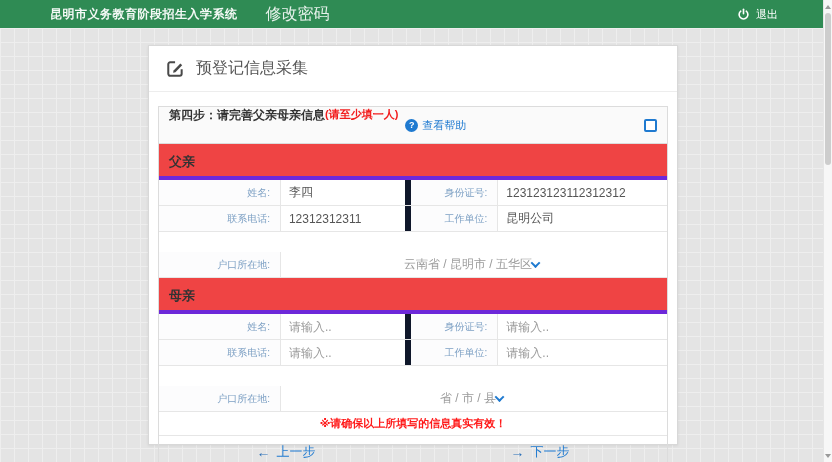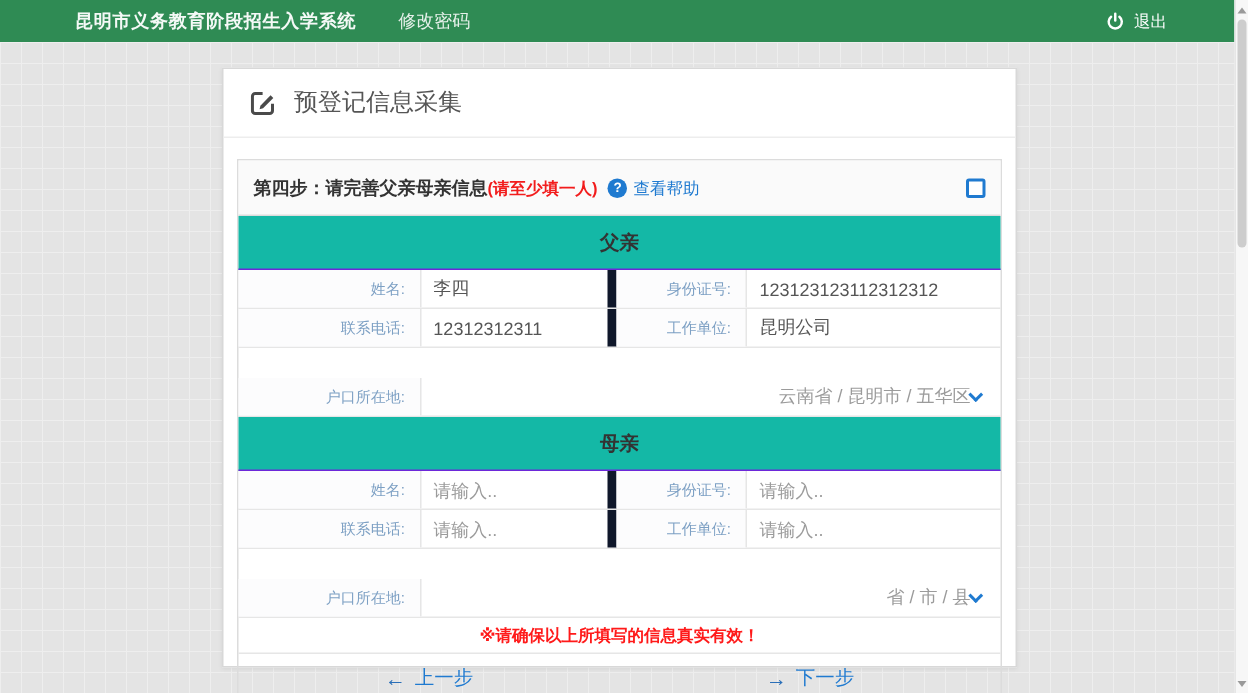--- a/index.html
+++ b/index.html
@@ -12,73 +12,73 @@
       linear-gradient(to right,#eeeeee 1px,transparent 1px),
       linear-gradient(to bottom,#eeeeee 1px,transparent 1px);
     background-size:14px 14px;
   }
   
   .topbar {
     position:absolute; top:0; left:0; right:9px; height:28px;
     background:#2f8b54; display:flex; align-items:center; color:#fff;
   }
   .brand { margin-left:50px; font-size:12px; font-weight:bold; color:rgba(255,255,255,.95); letter-spacing:.5px; }
-  .change-pass { margin-left:28px; font-size:12px; color:rgba(255,255,255,.88); cursor:pointer; }
+  .change-pass { margin-left:28px; font-size:16px; color:rgba(255,255,255,.88); cursor:pointer; }
   .logout { margin-left:auto; margin-right:45px; font-size:11px; display:flex; align-items:center; gap:6px; cursor:pointer; color:#fff; }
   
   .scrollbar { position:absolute; right:0; top:0; width:9px; height:462px; background:#f7f7f7; border-left:1px solid #e6e6e6; }
   .sb-btn { position:absolute; left:0; width:8px; height:11px; display:flex; align-items:center; justify-content:center; }
   .sb-up { top:1px; } .sb-down { bottom:1px; }
   .tri-up { width:0; height:0; border-left:3px solid transparent; border-right:3px solid transparent; border-bottom:4px solid #9a9a9a; }
   .tri-down { width:0; height:0; border-left:3px solid transparent; border-right:3px solid transparent; border-top:4px solid #9a9a9a; }
   .sb-thumb { position:absolute; left:1px; top:13px; width:6px; height:152px; background:#cdcdcd; border-radius:3px; }
   
   .card {
     position:absolute; left:148px; top:45px; width:530px; height:400px;
     background:#fff; border:1px solid #d8d8d8; box-shadow:0 1px 3px rgba(0,0,0,.07);
   }
   .card-title {
     height:46px; display:flex; align-items:center; gap:12px;
     padding:0 18px; border-bottom:1px solid #ededed; color:#555; font-size:16px;
   }
   
   .panel { margin:14px 9px 0; border:1px solid #dcdcdc; }
   .panel-head {
-    display:flex; align-items:center; height:37px; padding:0 10px;
+    display:flex; height:37px; padding:0 10px;
     background:#fafafa; border-bottom:1px solid #dcdcdc;
   }
   .step-title { font-size:12px; font-weight:bold; color:#333; }
   .step-note  { font-size:11px; font-weight:bold; color:#f21c1c; }
   .help { display:flex; align-items:center; gap:4px; margin-left:7px; color:#1f7ad0; font-size:11px; cursor:pointer; }
   .help-q { width:13px; height:13px; border-radius:50%; background:#1f7ad0; color:#fff;
             font-size:9px; font-weight:bold; display:flex; align-items:center; justify-content:center; }
   .guardian { margin-left:auto; display:flex; align-items:center; gap:6px; color:#8a8a8a; font-size:11px; }
   .guardian-cb { width:13px; height:13px; border:2px solid #1f7ad0; border-radius:2px; background:#fff; cursor:pointer; }
   .section-head {
     height:36px; line-height:35px; padding:0 10px;
     font-size:13px; font-weight:bold; color:#333;
-    background:#14b8a6; border-bottom:1px solid #6d28d9;text-align:center;
+    background:#ef4444; border-bottom:4px solid #6d28d9;
   }
   
   .grid-row { display:grid; grid-template-columns:24% 25.6% 17.2% auto; height:26px; border-bottom:1px solid #e6e6e6; }
   .grid-row.residence-row { grid-template-columns:24% auto;margin-top:20px; }
   .cell-label {
     display:flex; align-items:center; justify-content:flex-end;
     padding-right:10px; font-size:10px; color:#7da0c4;
     background:#fcfcfd; border-right:1px solid #e6e6e6;
   }
   .cell-value { display:flex; align-items:center; padding:0 8px; border-right:6px solid #0f172a; }
   .grid-row > :last-child { border-right:none; }
   .cell-value input {
     border:none; outline:none; width:100%; background:transparent;
     font-family:inherit; font-size:12px; color:#555;
   }
   .cell-value input::placeholder { color:#9b9b9b; opacity:1; }
   .residence-value {
-    display:flex; align-items:center; justify-content:flex-end;
+    display:flex; align-items:center; justify-content:center;
     padding:0 13px 0 8px; font-size:12px; color:#9b9b9b; cursor:pointer;
   }
   .chevron { width:7px; height:7px; border-right:2px solid #1f7ad0; border-bottom:2px solid #1f7ad0;
              transform:rotate(45deg) translate(-1px,-1px); }
   
   .warning-row { height:24px; display:flex; align-items:center; justify-content:center;
                  font-size:11px; font-weight:bold; color:#ff1a1a; border-bottom:1px solid #e6e6e6; }
   .nav-row { height:32px; display:grid; grid-template-columns:1fr 1fr; }
   .nav-btn { display:flex; align-items:center; justify-content:center; gap:6px;
              color:#1f7ad0; font-size:13px; cursor:pointer; }

